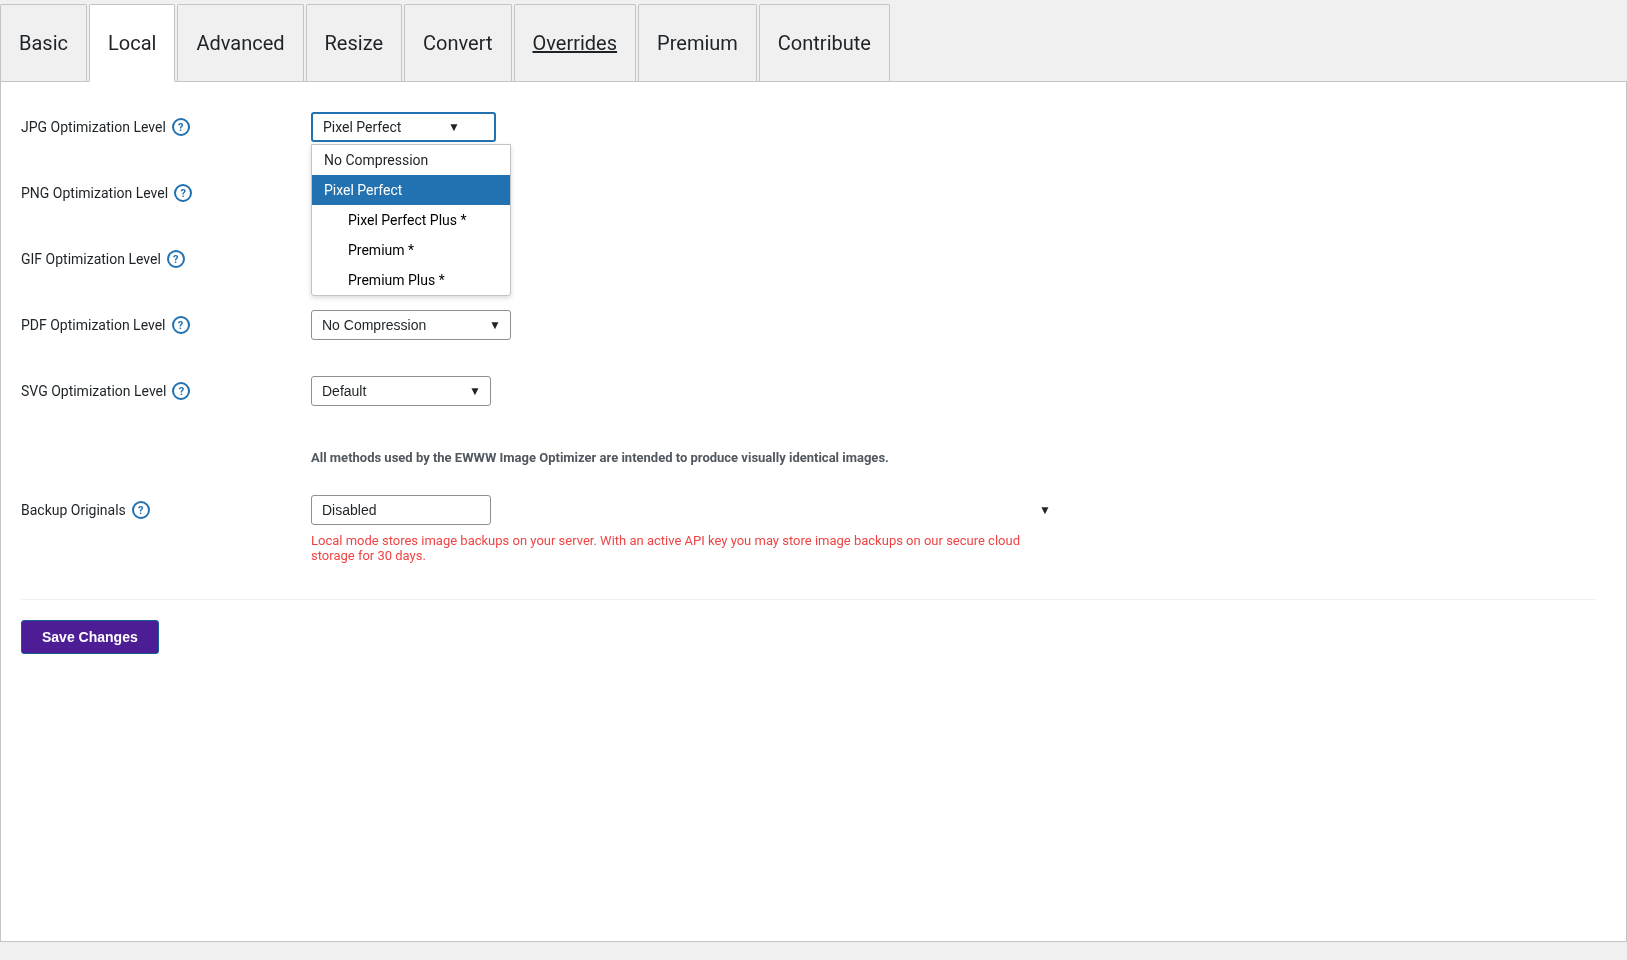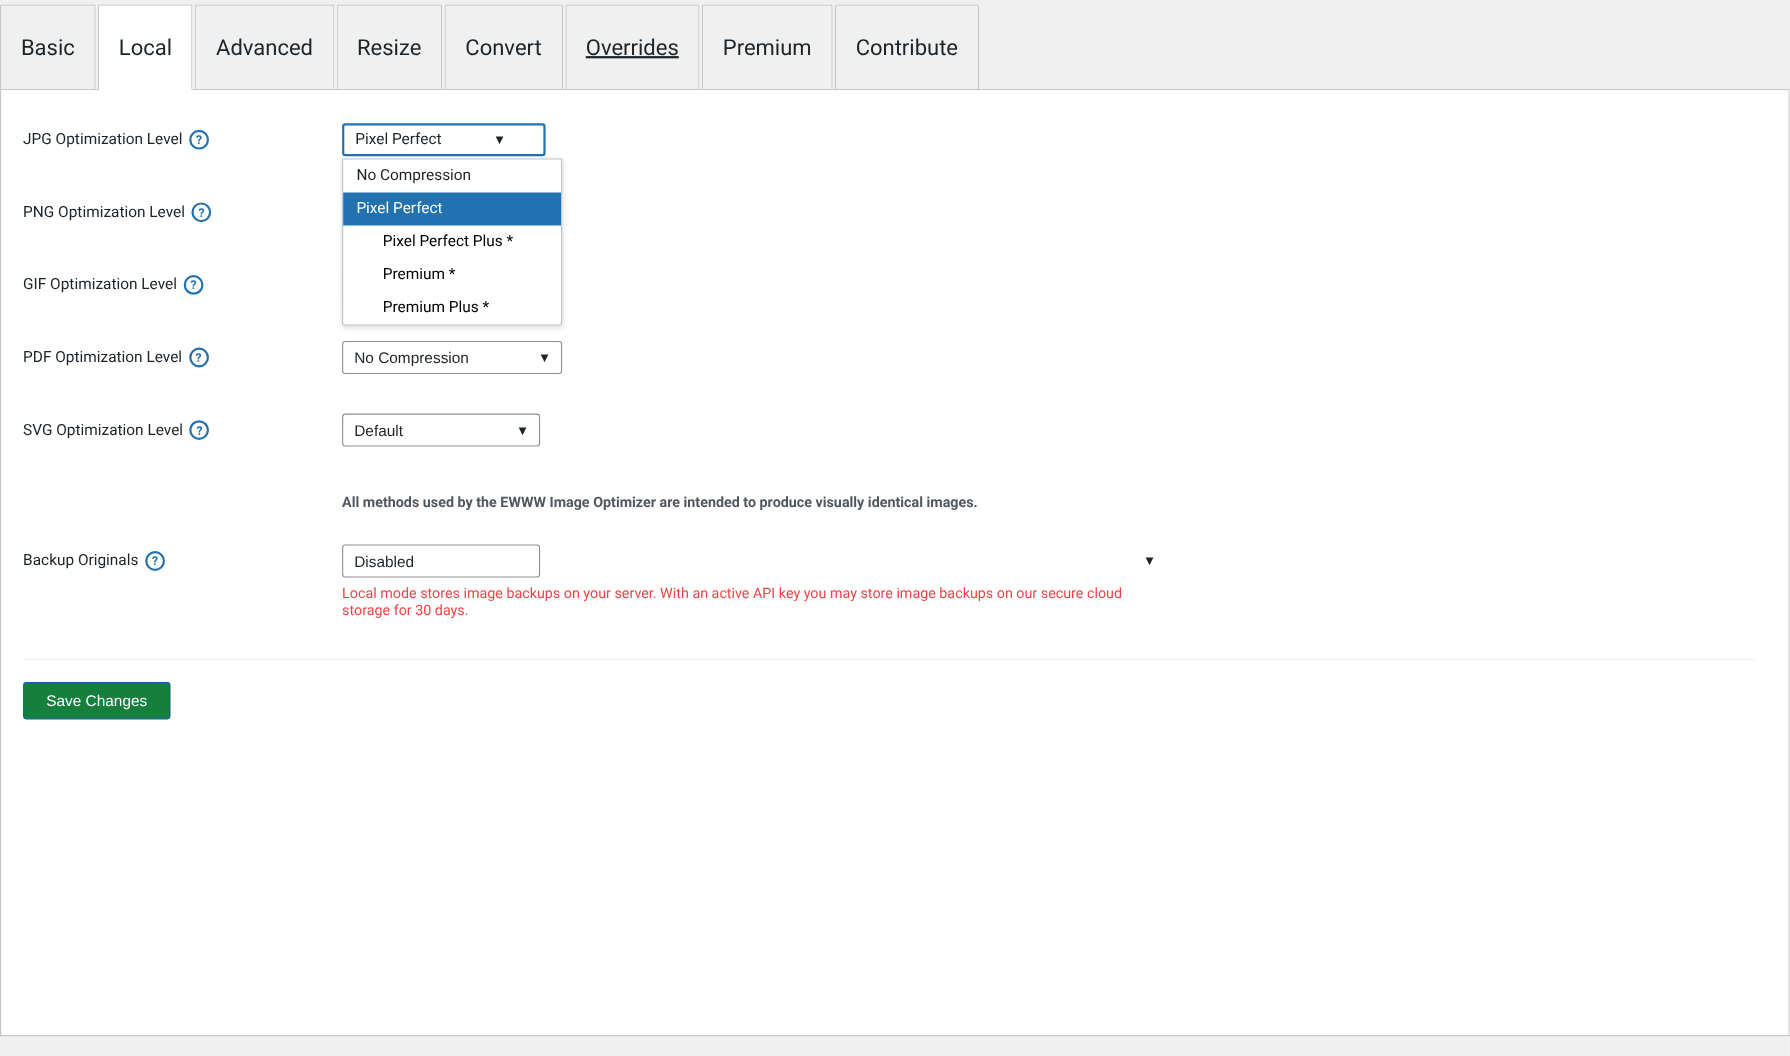--- a/index.html
+++ b/index.html
@@ -173,28 +173,28 @@
       text-decoration: underline;
     }
     .api-methods-note {
       margin-top: 8px;
       font-size: 13px;
       color: #50575e;
       font-weight: bold;
     }
     
     .save-button {
-      background: #15803d;
+      background: #4c1d95;
       color: #fff;
       border: 1px solid #135e96;
       border-radius: 3px;
       padding: 8px 20px;
       font-size: 14px;
       cursor: pointer;
-      font-weight: 400;
+      font-weight: 700;
     }
     
     .backup-desc {
       margin-top: 8px;
       font-size: 13px;
       color: #ef4444;
       max-width: 750px;
     }
     .form-control-area {
       display: flex;

